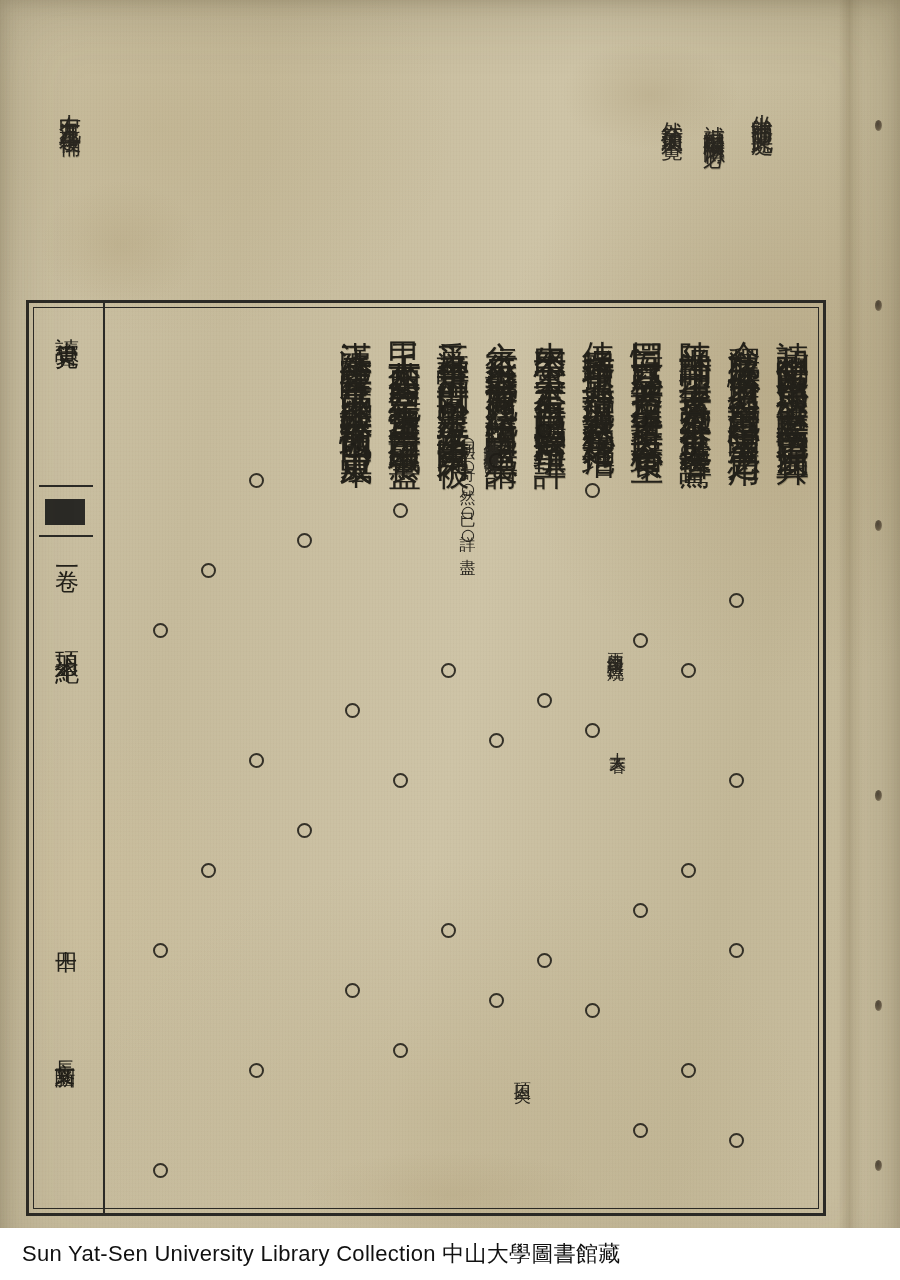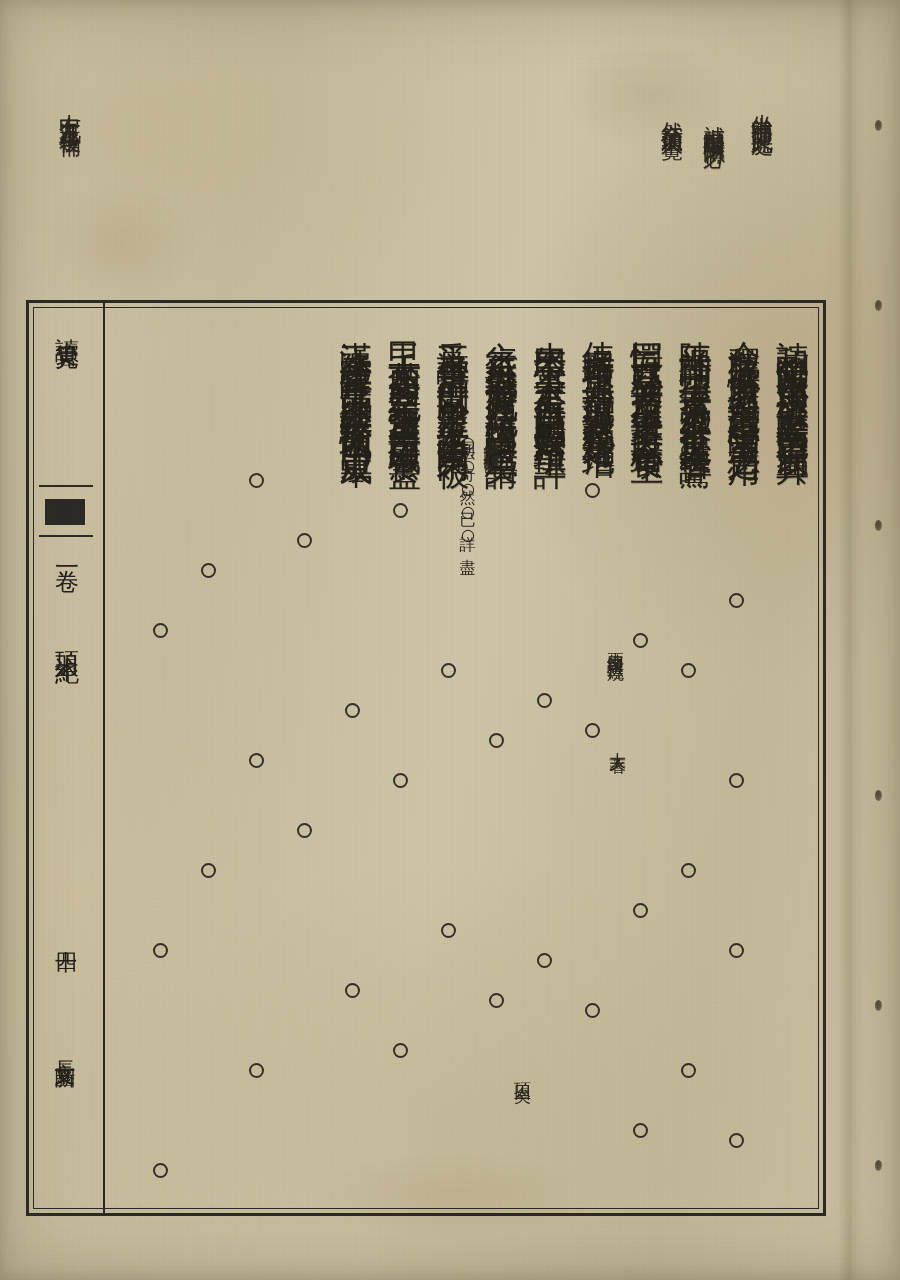--- a/index.html
+++ b/index.html
@@ -337,13 +337,16 @@
     <div class="dot" style="left:220px;top:760px;"></div>
     <div class="dot" style="left:172px;top:260px;"></div>
     <div class="dot" style="left:172px;top:560px;"></div>
     <div class="dot" style="left:124px;top:320px;"></div>
     <div class="dot" style="left:124px;top:640px;"></div>
     <div class="dot" style="left:124px;top:860px;"></div>
   </div>
 
   <div id="vignette"></div>
 
+  <div id="watermark">
+    <span>Sun Yat-Sen University Library Collection 中山大學圖書館藏</span>
+  </div>
 </div>
 
 </body></html>

